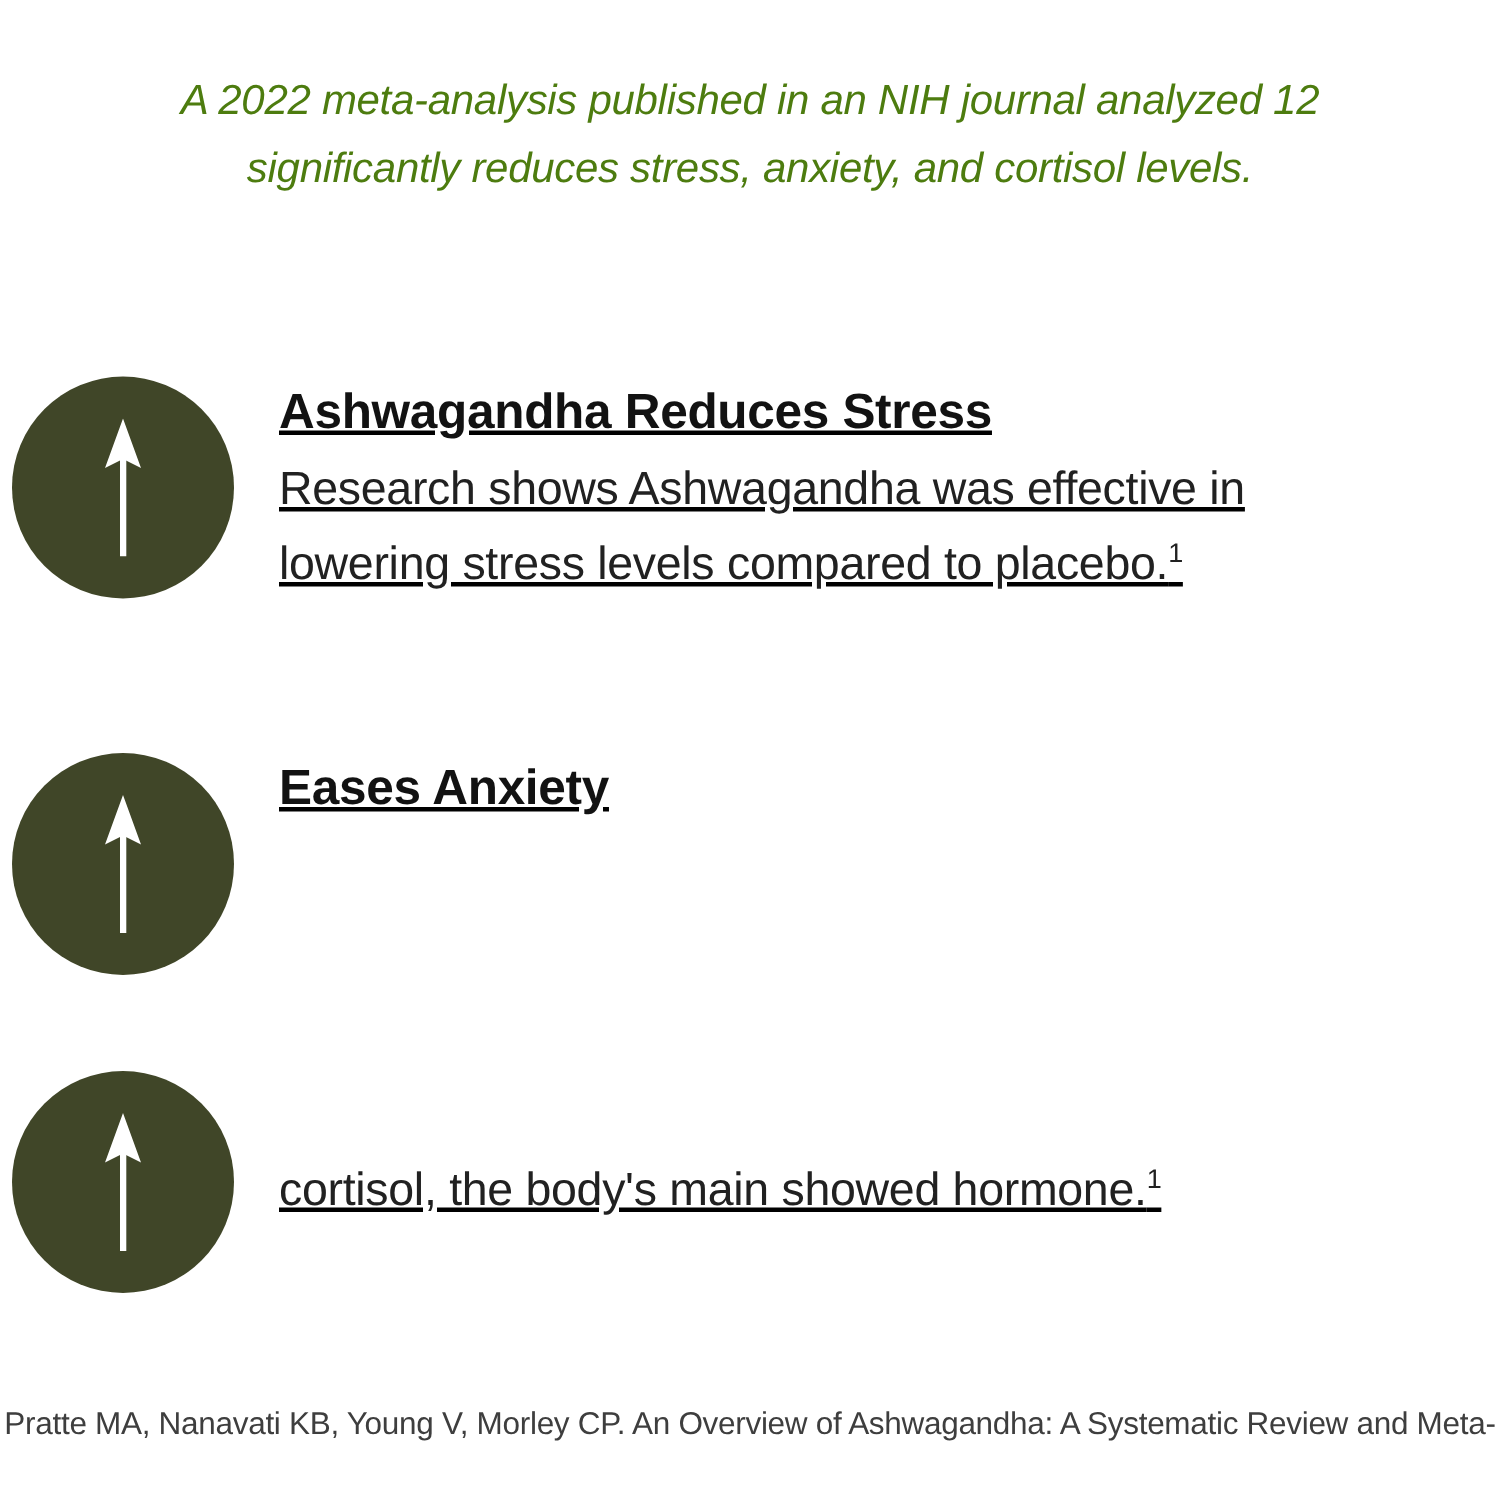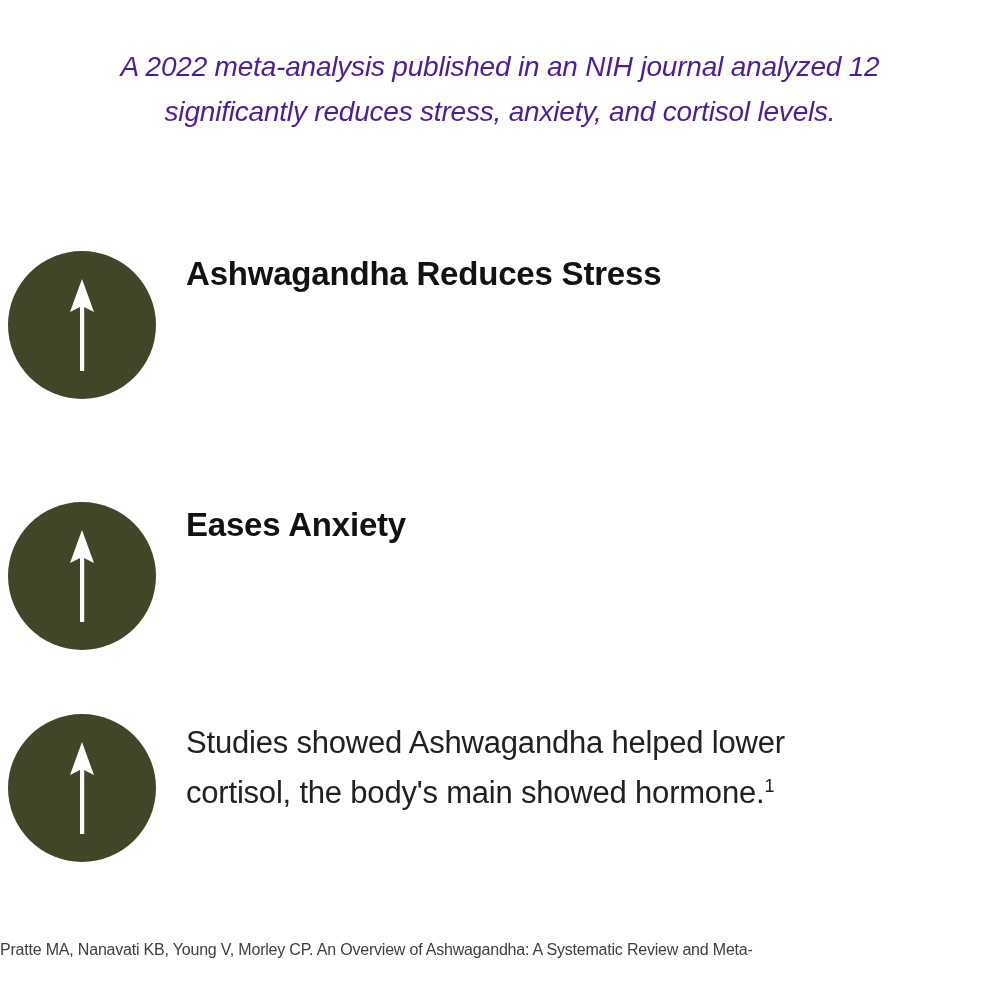--- a/index.html
+++ b/index.html
@@ -15,21 +15,21 @@
   
   .intro {
     position: absolute;
     top: 44px;
     left: 0;
     width: 100%;
     text-align: center;
     font-style: italic;
     font-size: 28px;
     line-height: 45px;
-    color: #4c1d95;
+    color: #4d7c0f;
     letter-spacing: -0.2px;
   }
   .intro .line { white-space: nowrap; }
 
   
   .row {
     position: absolute;
     left: 8px;
     display: flex;
     align-items: flex-start;
@@ -43,21 +43,21 @@
     width: 148px;
     height: 148px;
     border-radius: 50%;
     background: #404628;
     display: flex;
     align-items: center;
     justify-content: center;
   }
   .circle svg { display: block; }
 
-  .texts { margin-left: 30px; padding-top: 0; }
+  .texts { margin-left: 30px; padding-top: 0; text-decoration: underline; }
   .heading {
     font-size: 33px;
     font-weight: 700;
     color: #121212;
     line-height: 46px;
     letter-spacing: -0.2px;
     white-space: nowrap;
   }
   .body {
     margin-top: 4px;
@@ -73,21 +73,22 @@
     line-height: 0;
     vertical-align: super;
   }
 
   
   .citation {
     position: absolute;
     top: 936px;
     left: 0;
     width: 100%;
-    font-size: 16px;
+    text-align: center;
+    font-size: 21px;
     line-height: 28px;
     color: #3e3e3e;
     letter-spacing: -0.2px;
   }
   .citation .line { white-space: nowrap; }
 </style>
 </head>
 <body>
 
 <div class="canvas">
@@ -99,20 +100,24 @@
 
   <div class="row row-1">
     <div class="circle">
       <svg width="40" height="92" viewBox="0 0 40 92" aria-hidden="true">
         <polygon points="20,0 8,33 20,27 32,33" fill="#ffffff"></polygon>
         <rect x="18" y="26" width="4.2" height="66" fill="#ffffff"></rect>
       </svg>
     </div>
     <div class="texts">
       <div class="heading">Ashwagandha Reduces Stress</div>
+      <div class="body">
+        <span class="bline">Research shows Ashwagandha was effective in</span><br>
+        <span class="bline"><span>lowering stress levels compared to placebo.</span><sup>1</sup></span>
+      </div>
     </div>
   </div>
 
   <div class="row row-2">
     <div class="circle">
       <svg width="40" height="92" viewBox="0 0 40 92" aria-hidden="true">
         <polygon points="20,0 8,33 20,27 32,33" fill="#ffffff"></polygon>
         <rect x="18" y="26" width="4.2" height="66" fill="#ffffff"></rect>
       </svg>
     </div>
@@ -123,21 +128,21 @@
 
   <div class="row row-3">
     <div class="circle">
       <svg width="40" height="92" viewBox="0 0 40 92" aria-hidden="true">
         <polygon points="20,0 8,33 20,27 32,33" fill="#ffffff"></polygon>
         <rect x="18" y="26" width="4.2" height="66" fill="#ffffff"></rect>
       </svg>
     </div>
     <div class="texts">
       <div class="body">
-        <span class="bline">Studies showed Ashwagandha helped lower</span><br>
+        <br>
         <span class="bline"><span>cortisol, the body's main showed hormone.</span><sup>1</sup></span>
       </div>
     </div>
   </div>
 
   <div class="citation">
     <div class="line">Pratte MA, Nanavati KB, Young V, Morley CP. An Overview of Ashwagandha: A Systematic Review and Meta-</div>
   </div>
 
 </div>

